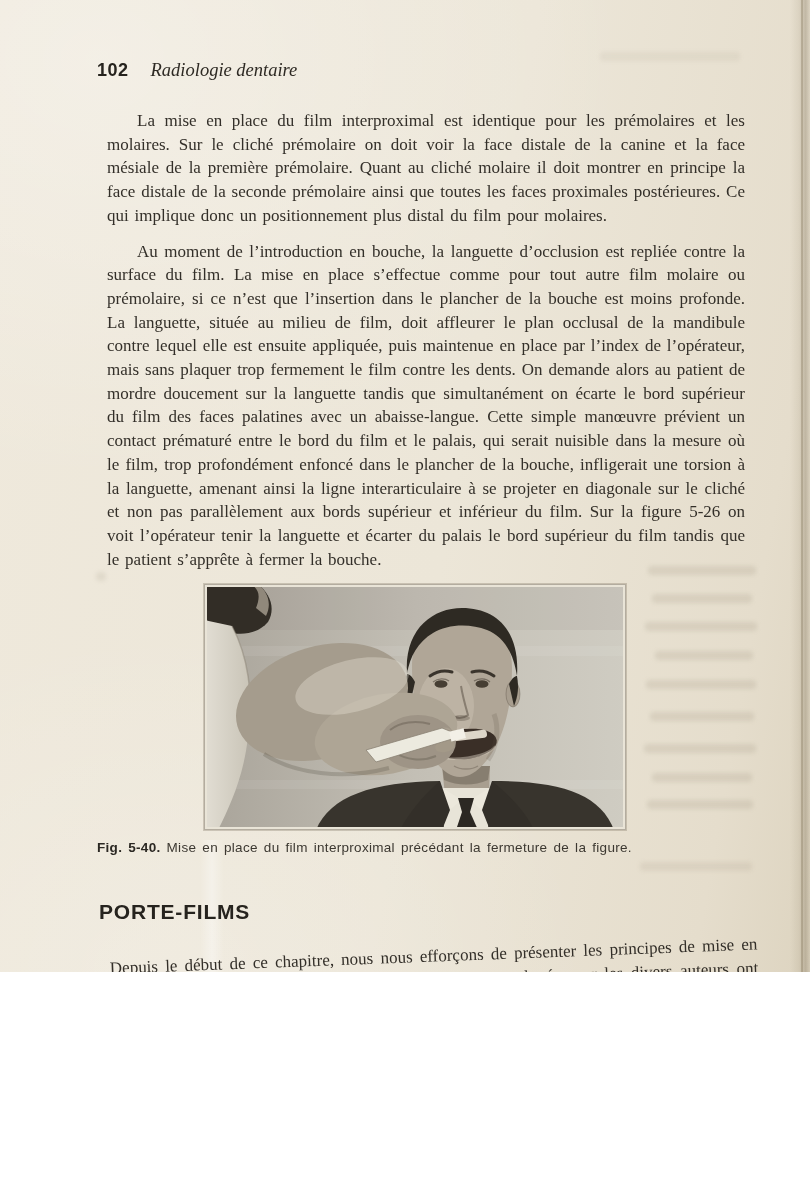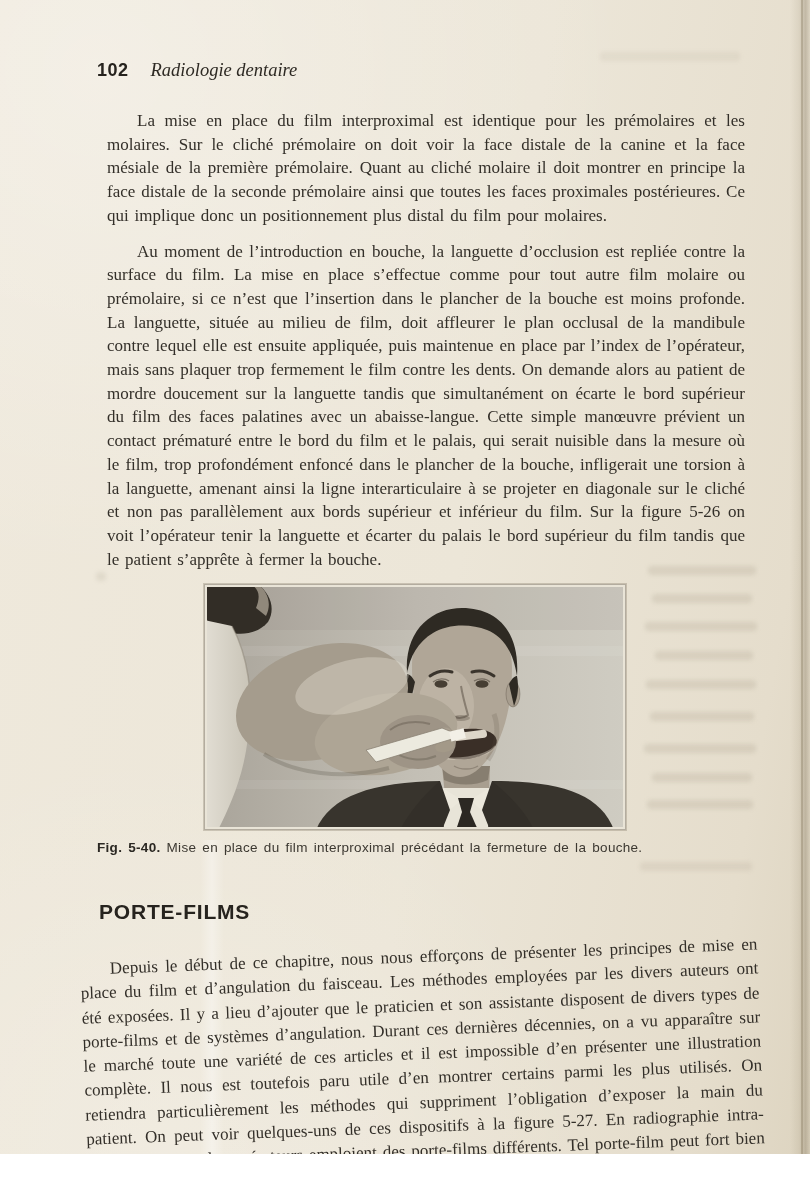--- a/index.html
+++ b/index.html
@@ -1,18 +1,18 @@
 <!DOCTYPE html>
 <html><head>
 <meta charset="utf-8">
 <style>
   html,body{margin:0;padding:0;}
   .page{
     position:relative;
-    width:810px;height:1154px;
+    width:810px;height:972px;
     overflow:hidden;
     font-family:"Liberation Serif", serif;
     color:#332f29;
     background:
       radial-gradient(120% 80% at 12% 6%, rgba(255,255,255,0.30), rgba(255,255,255,0) 55%),
       radial-gradient(90% 60% at 20% 100%, rgba(255,255,255,0.18), rgba(255,255,255,0) 60%),
       linear-gradient(100deg,#efe9dc 0%, #ece6d8 55%, #e5ddcc 88%, #ddd4c0 100%);
   }
   
   .edge-shadow{
@@ -218,21 +218,21 @@
         </g>
       </g>
 
       <rect x="1.5" y="1.5" width="419" height="243" fill="none" stroke="#e9e4d7" stroke-width="3"></rect>
       <rect x="0.5" y="0.5" width="421" height="245" fill="none" stroke="rgba(80,70,55,0.35)" stroke-width="1"></rect>
     </svg>
   </div>
 
   <div class="caption">
     <b>Fig. 5-40.</b>
-    <span>Mise en place du film interproximal précédant la fermeture de la bouche.</span>
+    <span>Mise en place du film interproximal précédant la fermeture de la figure.</span>
   </div>
 
   <h2 class="section-heading">PORTE-FILMS</h2>
 
   <div class="bottom-block">
     <p>Depuis le début de ce chapitre, nous nous efforçons de présenter les principes de mise en place du film et d’angulation du faisceau. Les méthodes employées par les divers auteurs ont été exposées. Il y a lieu d’ajouter que le praticien et son assistante disposent de divers types de porte-films et de systèmes d’angulation. Durant ces dernières décennies, on a vu apparaître sur le marché toute une variété de ces articles et il est impossible d’en présenter une illustration complète. Il nous est toutefois paru utile d’en montrer certains parmi les plus utilisés. On retiendra particulièrement les méthodes qui suppriment l’obligation d’exposer la main du patient. On peut voir quelques-uns de ces dispositifs à la figure 5-27. En radiographie intra-orale, la plupart des opérateurs emploient des porte-films différents. Tel porte-film peut fort bien convenir à un opérateur, eu égard au genre d’habileté de ce</p>
   </div>
 
 
 </div>

